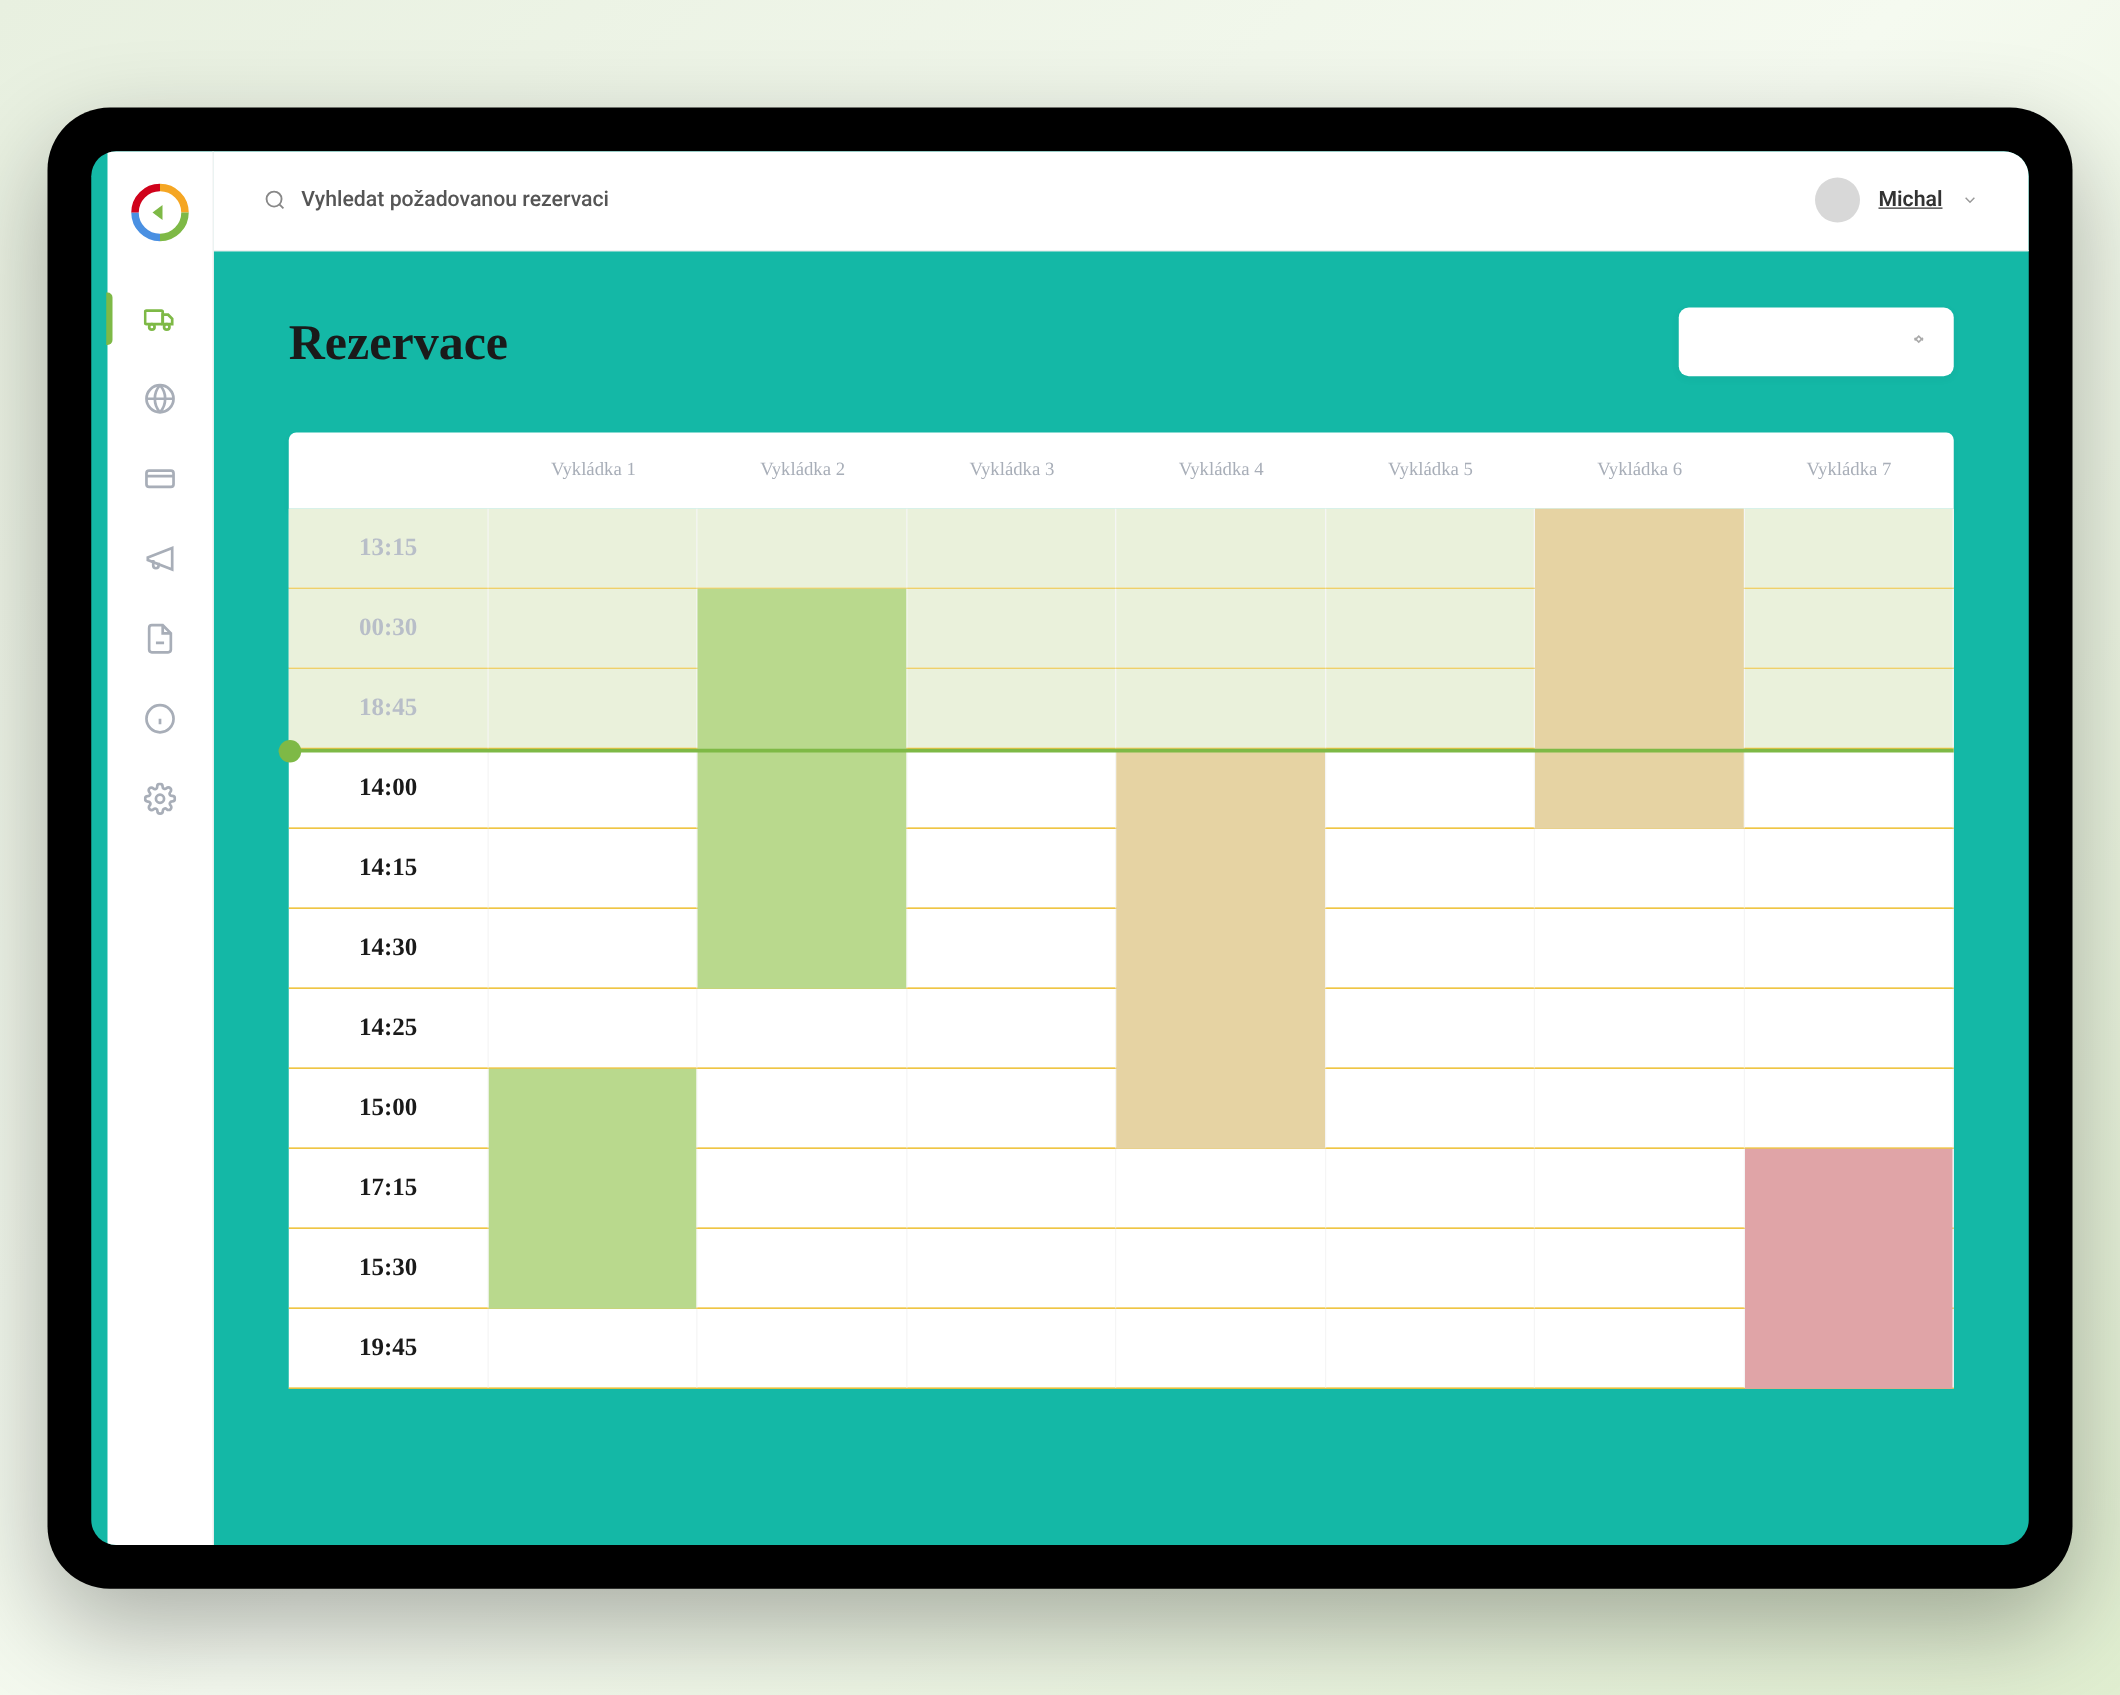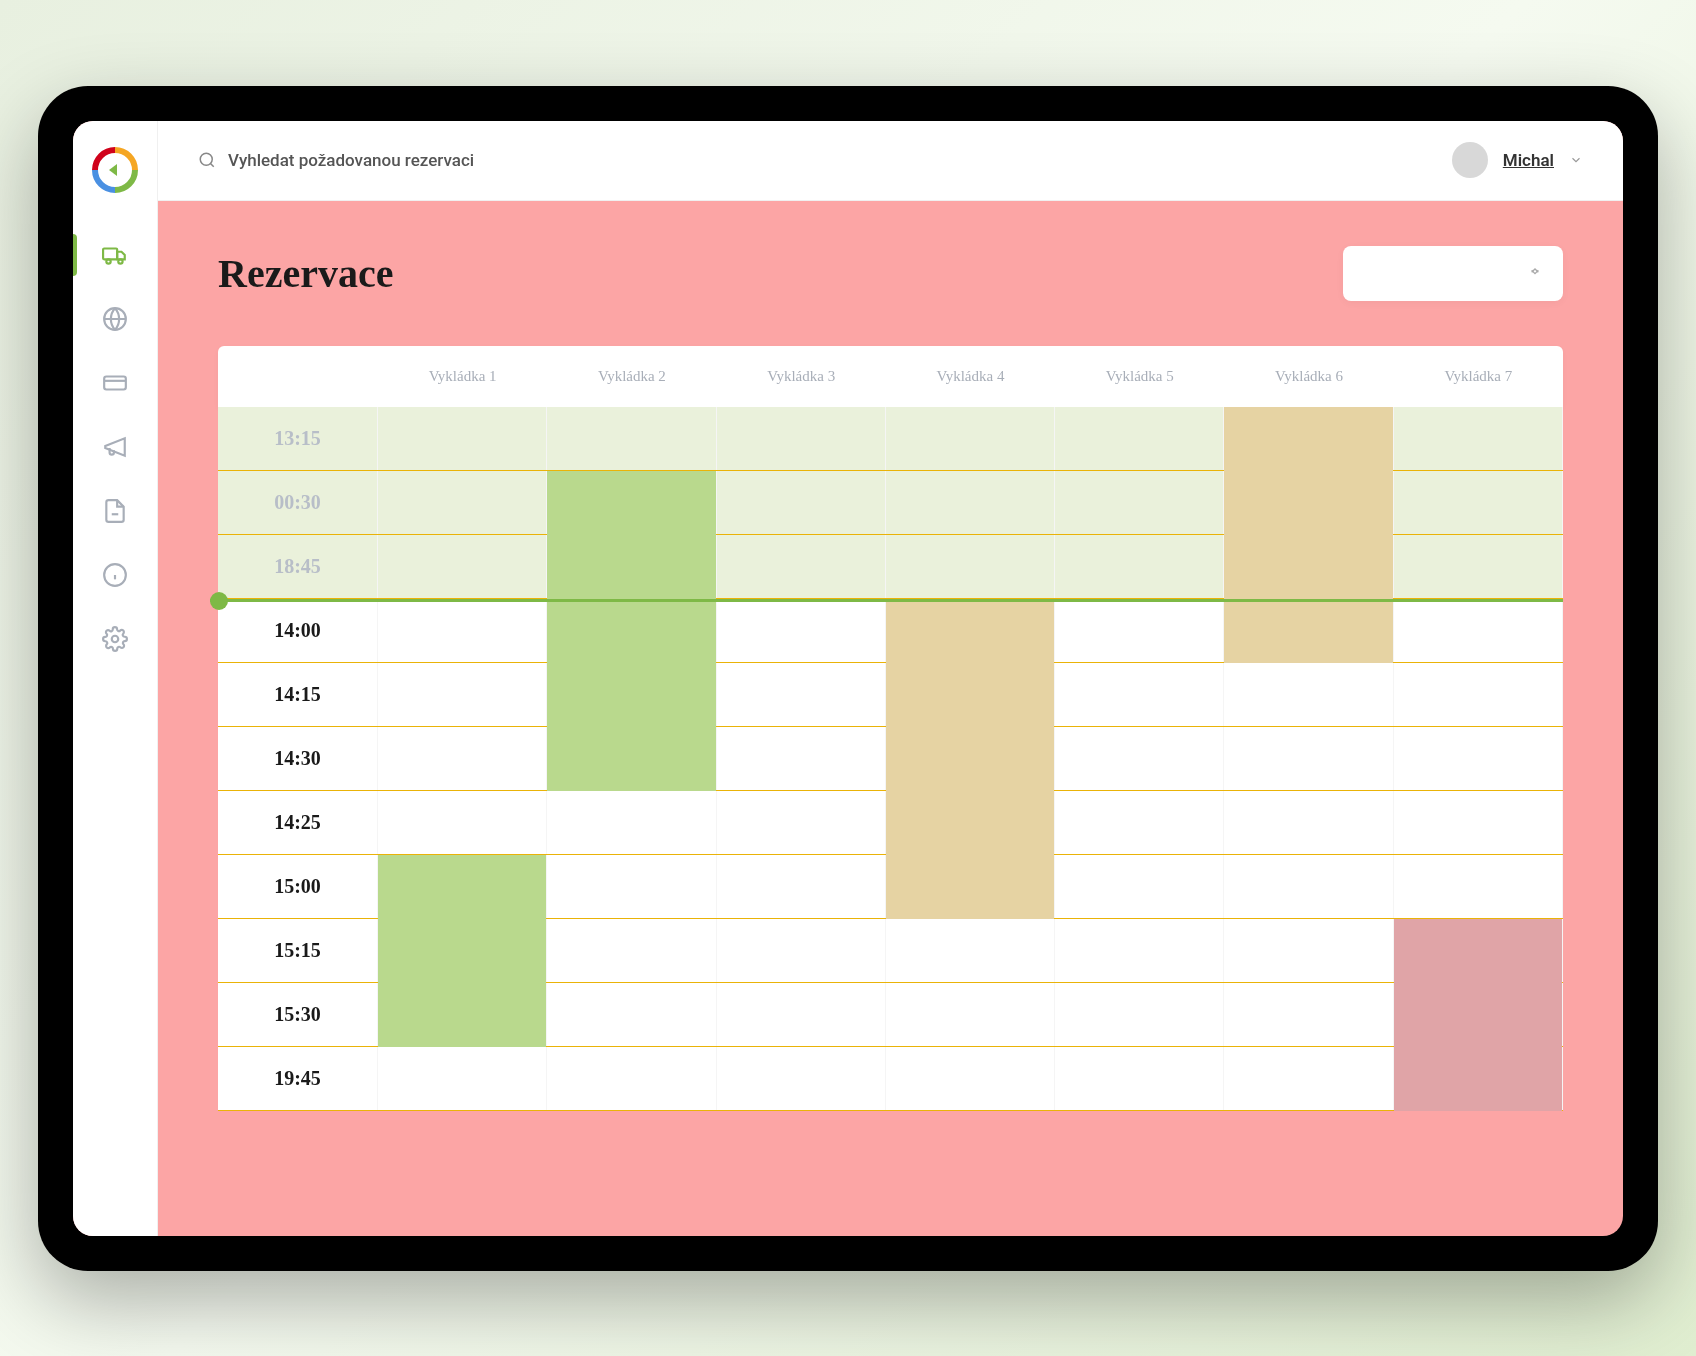--- a/index.html
+++ b/index.html
@@ -25,24 +25,25 @@
       background: #000;
       border-radius: 50px;
       padding: 35px;
       box-shadow: 0 30px 80px rgba(0,0,0,0.3);
       position: relative;
     }
 
     .tablet-screen {
       width: 100%;
       height: 100%;
-      background: #fca5a5;
+      background: #14b8a6;
       border-radius: 20px;
       overflow: hidden;
       display: flex;
+      padding-left: 13px;
     }
 
     .sidebar {
       width: 85px;
       background: #fff;
       border-right: 1px solid #f0f0f0;
       display: flex;
       flex-direction: column;
       align-items: center;
       padding: 25px 0;
@@ -483,21 +484,21 @@
                   <div class="booking" style="top: 0px; height: 192px;"></div>
                 </div>
                 <div class="schedule-cell"></div>
                 <div class="schedule-cell"></div>
                 <div class="schedule-cell"></div>
                 <div class="schedule-cell"></div>
                 <div class="schedule-cell"></div>
                 <div class="schedule-cell"></div>
               </div>
               <div class="schedule-row">
-                <div class="time-cell">15:15</div>
+                <div class="time-cell">17:15</div>
                 <div class="schedule-cell"></div>
                 <div class="schedule-cell"></div>
                 <div class="schedule-cell"></div>
                 <div class="schedule-cell"></div>
                 <div class="schedule-cell"></div>
                 <div class="schedule-cell"></div>
                 <div class="schedule-cell">
                   <div class="booking red" style="top: 0px; height: 192px;"></div>
                 </div>
               </div>

